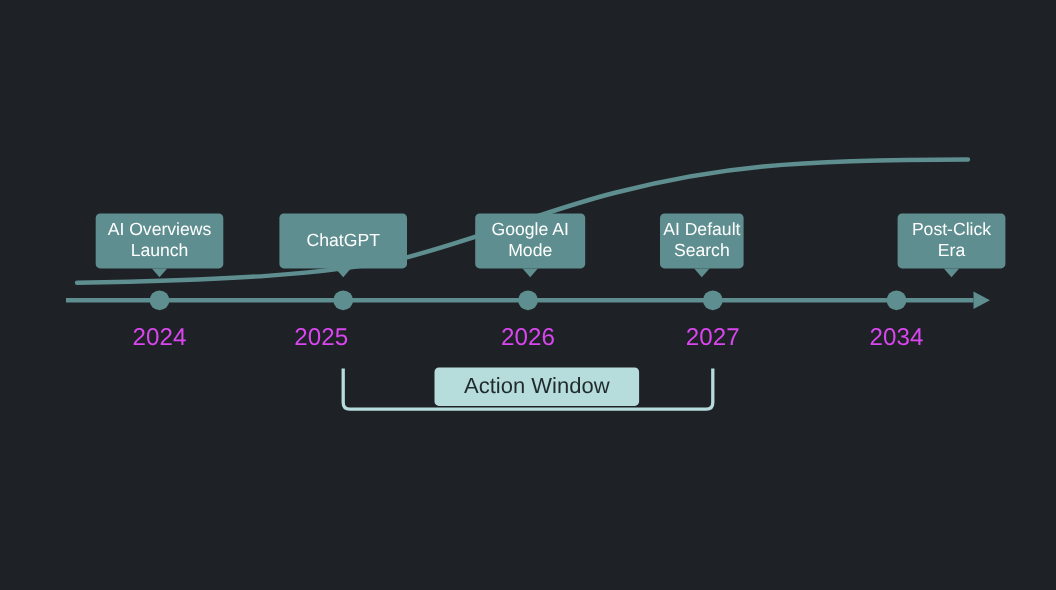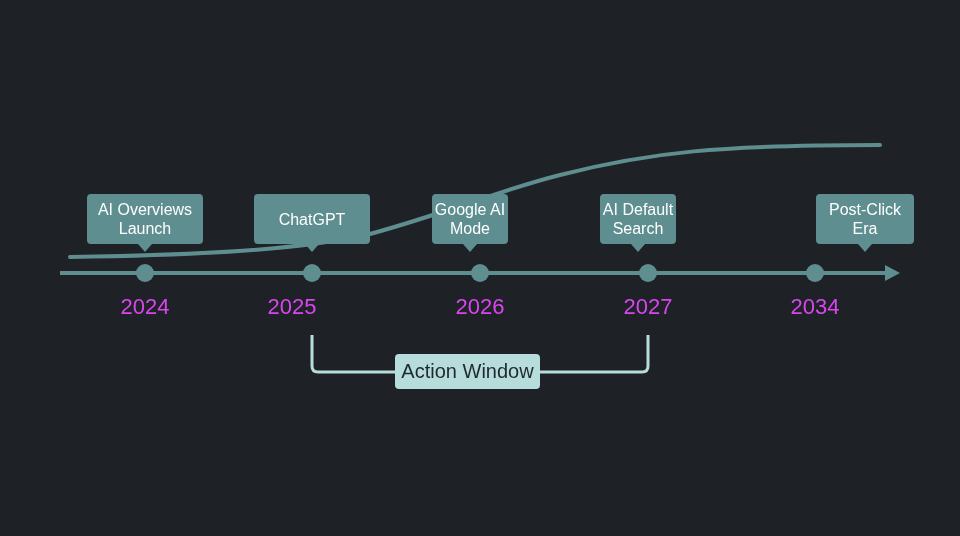--- a/index.html
+++ b/index.html
@@ -1,21 +1,21 @@
 <!DOCTYPE html>
 <html><head>
 <meta charset="utf-8">
 <style>
   html, body { margin:0; padding:0; }
   body { width:960px; height:536px; background:#1e2125; position:relative; overflow:hidden; font-family:"Liberation Sans", sans-serif; }
   svg.bg { position:absolute; left:0; top:0; }
   .callout { position:absolute; width:116px; height:50px; margin-left:-58px; top:194px; background:#5e8e8f; border-radius:4px; color:#ffffff; font-size:16px; font-weight:500; text-align:center; line-height:19px; display:flex; flex-direction:column; justify-content:center; }
   .callout::after { content:""; position:absolute; left:50%; bottom:-8px; margin-left:-7px; border-left:7px solid transparent; border-right:7px solid transparent; border-top:8px solid #5e8e8f; }
   .year { position:absolute; top:294px; width:80px; margin-left:-40px; text-align:center; color:#d946ef; font-size:22px; }
-  .window-label { position:absolute; left:395px; top:354px; width:145px; height:35px; background:#b7dcdc; border-radius:4px; color:#1f2a2d; font-size:20px; line-height:35px; text-align:center; }
+  .window-label { position:absolute; left:395px; top:334px; width:186px; height:35px; background:#b7dcdc; border-radius:4px; color:#1f2a2d; font-size:20px; line-height:35px; text-align:center; }
 </style>
 </head>
 <body>
 
 <svg class="bg" width="960" height="536">
   <path d="M70,257 C200,255 300,250 370,234 C450,212 500,190 560,175 C650,152 720,145 880,145" stroke="#5e8e8f" stroke-width="4" fill="none" stroke-linecap="round"></path>
   <line x1="60" y1="273" x2="885" y2="273" stroke="#5e8e8f" stroke-width="4"></line>
   <polygon points="885,265 900,273 885,281" fill="#5e8e8f"></polygon>
   <circle cx="145" cy="273" r="9" fill="#5e8e8f"></circle>
   <circle cx="312" cy="273" r="9" fill="#5e8e8f"></circle>
@@ -25,21 +25,21 @@
   <path d="M312,335 L312,366 Q312,372 318,372 L642,372 Q648,372 648,366 L648,335" stroke="#b7dcdc" stroke-width="3" fill="none"></path>
 </svg>
 
 <div class="callout" style="left:145px">
   <span>AI Overviews</span>
   <span>Launch</span>
 </div>
 <div class="callout" style="left:312px">
   <span>ChatGPT</span>
 </div>
-<div class="callout" style="left:480px; width:76px; margin-left:-48px">
+<div class="callout" style="left:480px; width:100px; margin-left:-48px">
   <span>Google AI</span>
   <span>Mode</span>
 </div>
 <div class="callout" style="left:648px; width:76px; margin-left:-48px">
   <span>AI Default</span>
   <span>Search</span>
 </div>
 <div class="callout" style="left:865px; width:98px; margin-left:-49px">
   <span>Post-Click</span>
   <span>Era</span>

